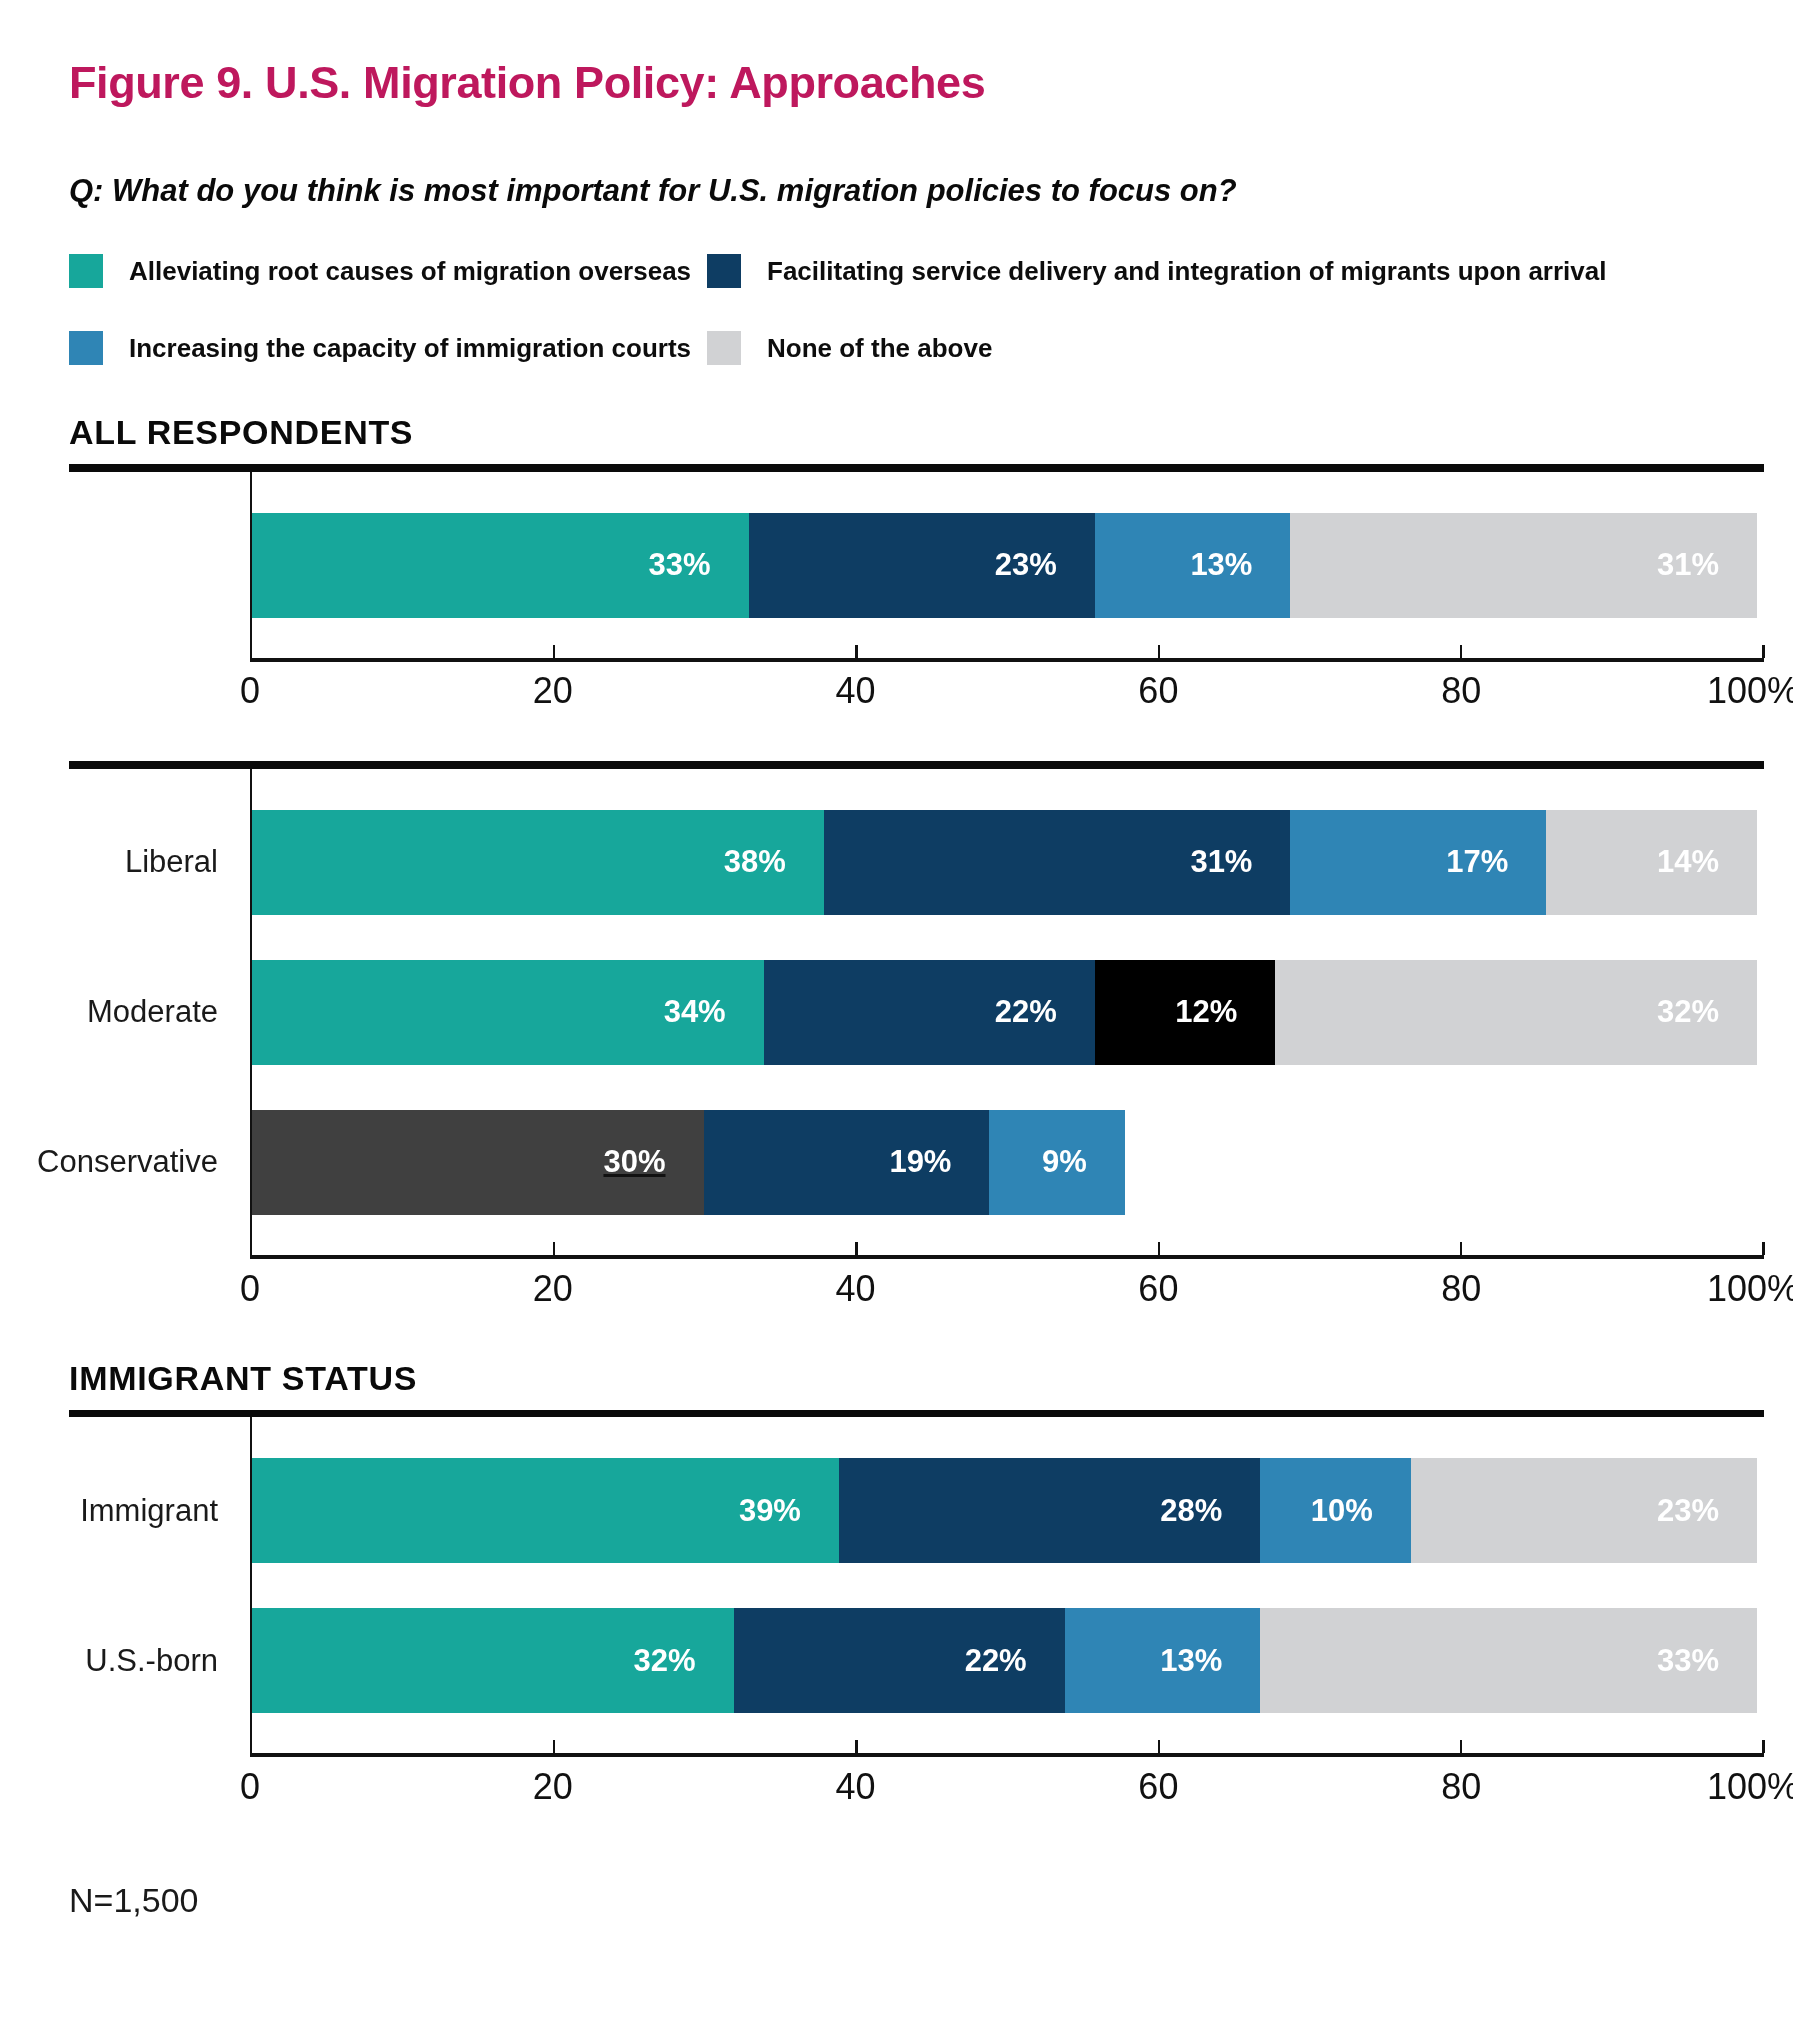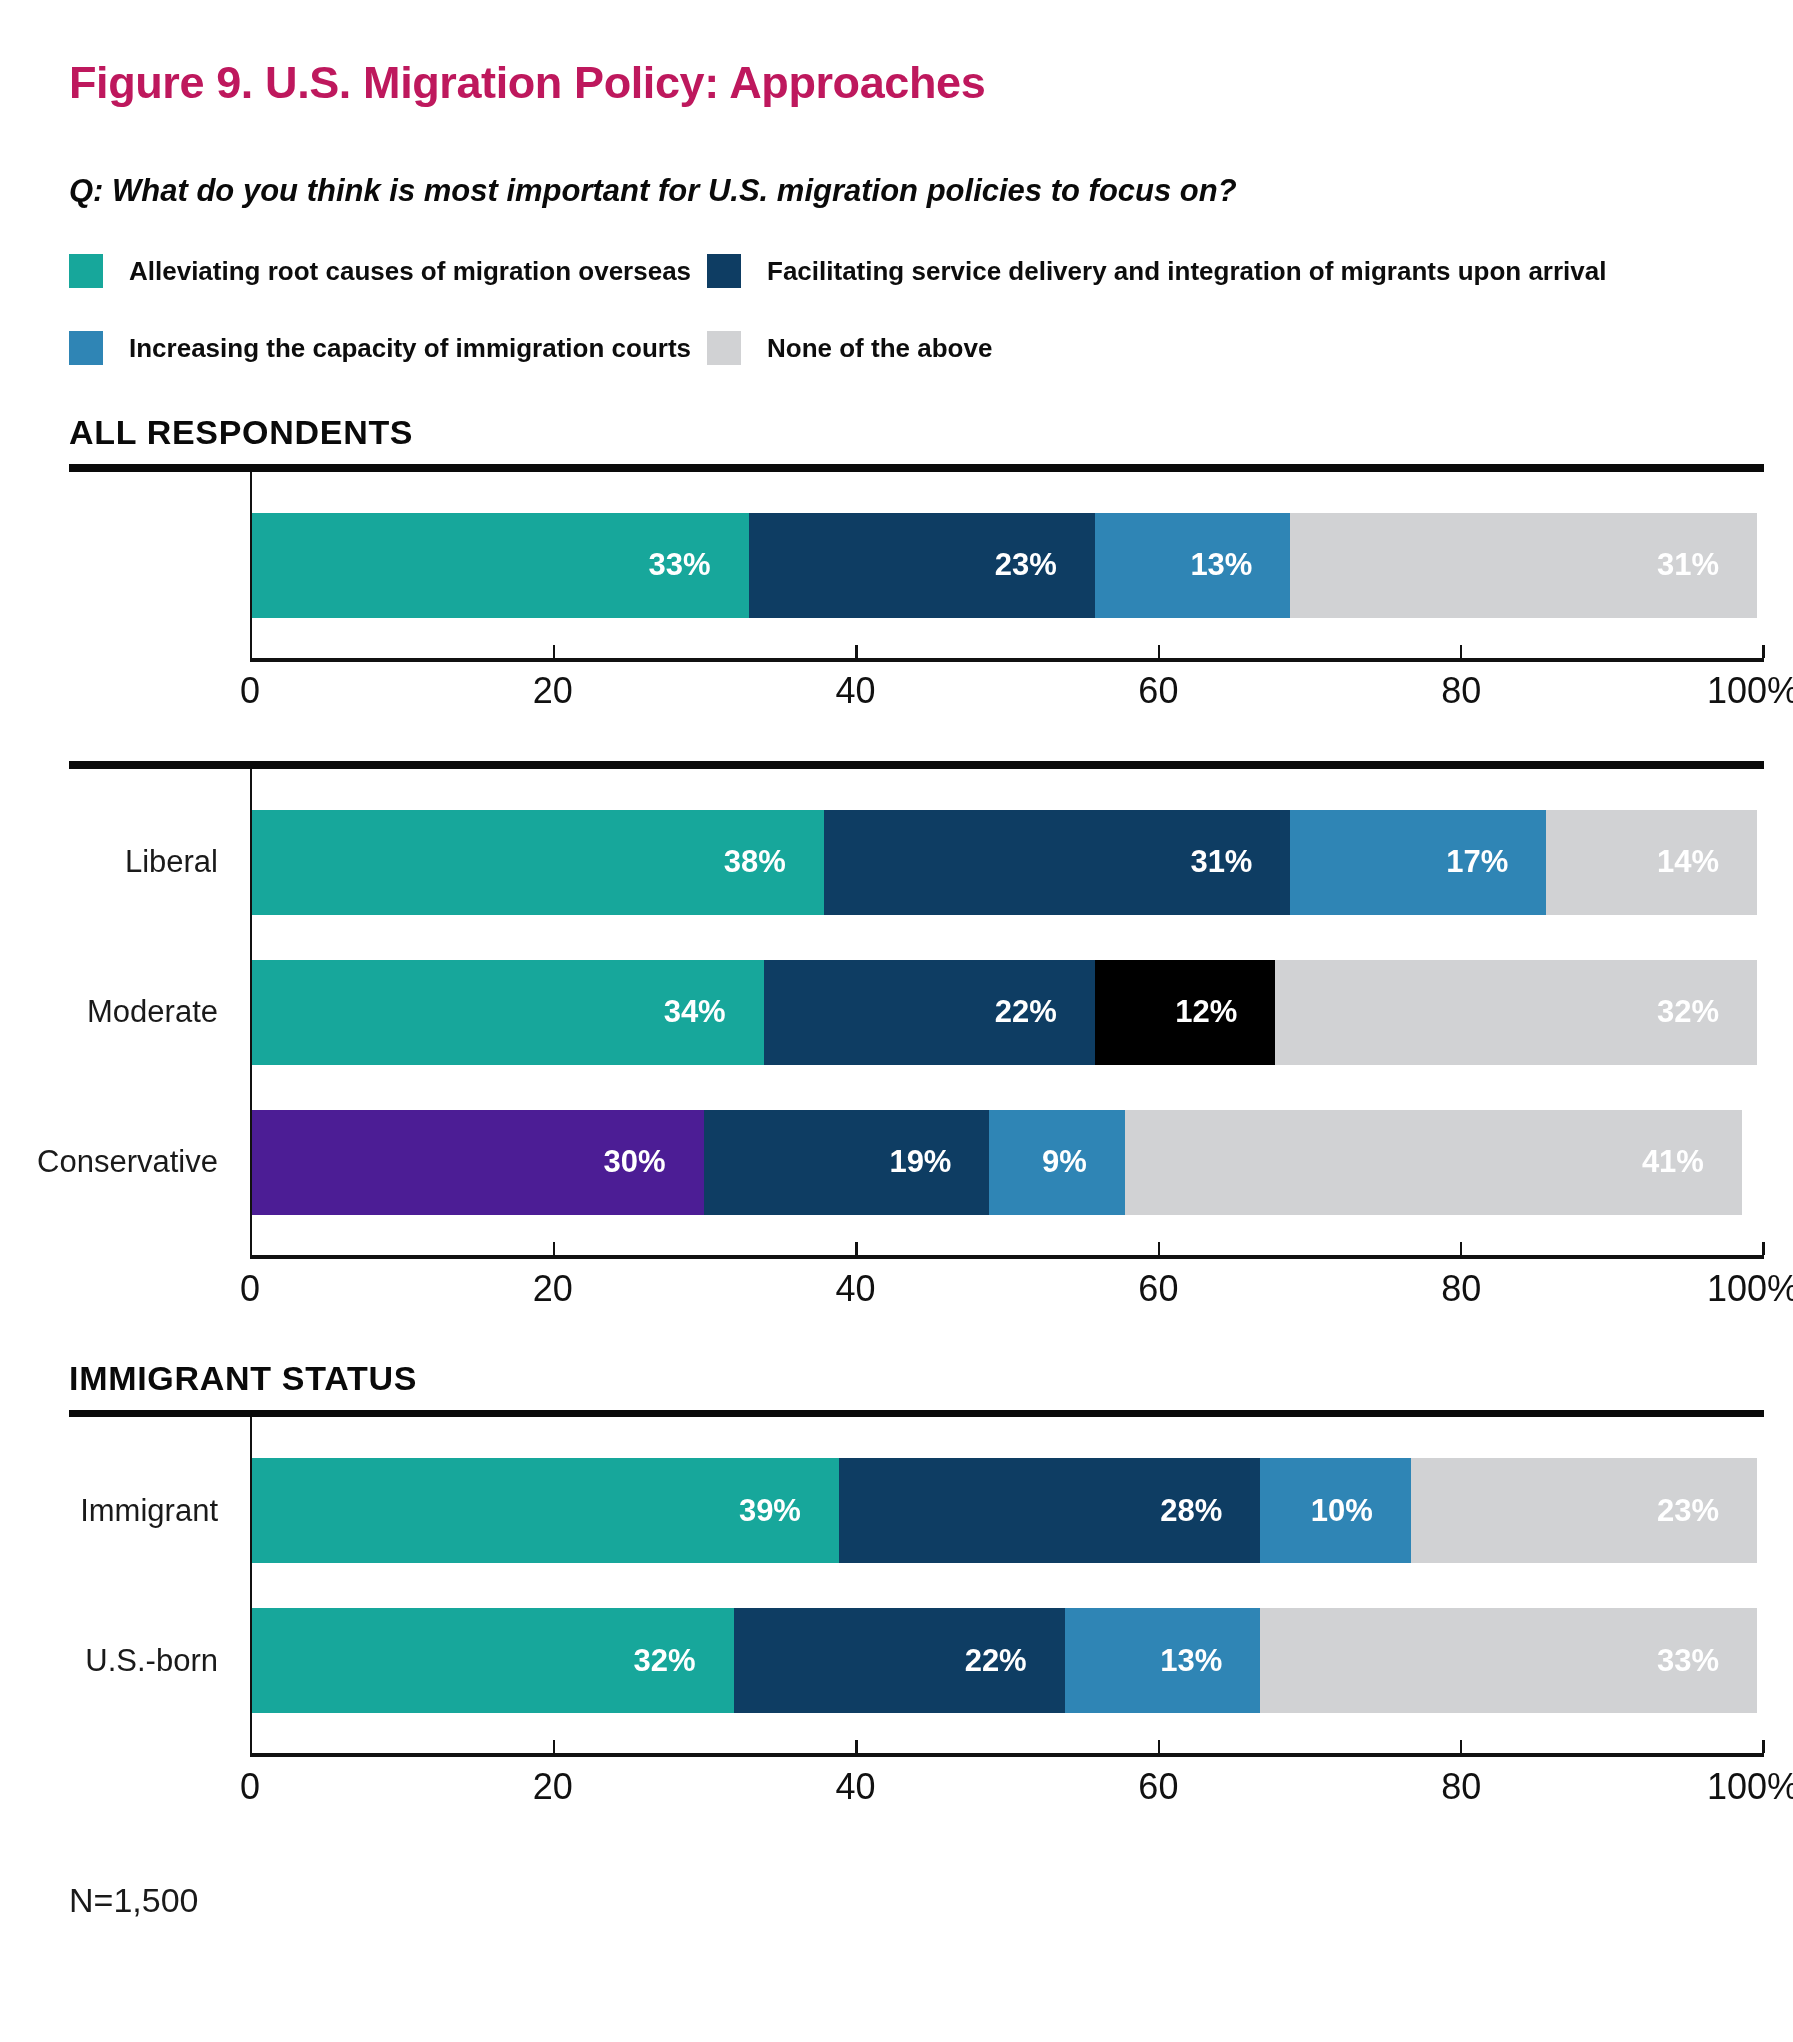--- a/index.html
+++ b/index.html
@@ -201,31 +201,28 @@
             </div>
             <div class="segment" style="width: 12%; background: #000000;">
               <span class="segment-value-label">12%</span>
             </div>
             <div class="segment" style="width: 32%; background: rgb(209, 210, 212);">
               <span class="segment-value-label">32%</span>
             </div>
           </div>
           <div class="bar-row">
             <span class="row-label">Conservative</span>
-            <div class="segment" style="width: 30%; background: #4c1d95;">
+            <div class="segment" style="width: 30%; background: #404040; text-decoration: underline;">
               <span class="segment-value-label">30%</span>
             </div>
             <div class="segment" style="width: 19%; background: rgb(14, 61, 99);">
               <span class="segment-value-label">19%</span>
             </div>
             <div class="segment" style="width: 9%; background: rgb(47, 133, 181);">
               <span class="segment-value-label">9%</span>
-            </div>
-            <div class="segment" style="width: 41%; background: rgb(209, 210, 212);">
-              <span class="segment-value-label">41%</span>
             </div>
           </div>
           <div class="axis-tick" style="left: calc(20% - 1.7px);"></div>
           <div class="axis-tick" style="left: calc(40% - 1.7px);"></div>
           <div class="axis-tick" style="left: calc(60% - 1.7px);"></div>
           <div class="axis-tick" style="left: calc(80% - 1.7px);"></div>
           <div class="axis-tick" style="left: calc(100% - 1.7px);"></div>
         </div>
         <div class="axis-labels">
           <span class="axis-tick-label" style="left: 0%;">0</span>

